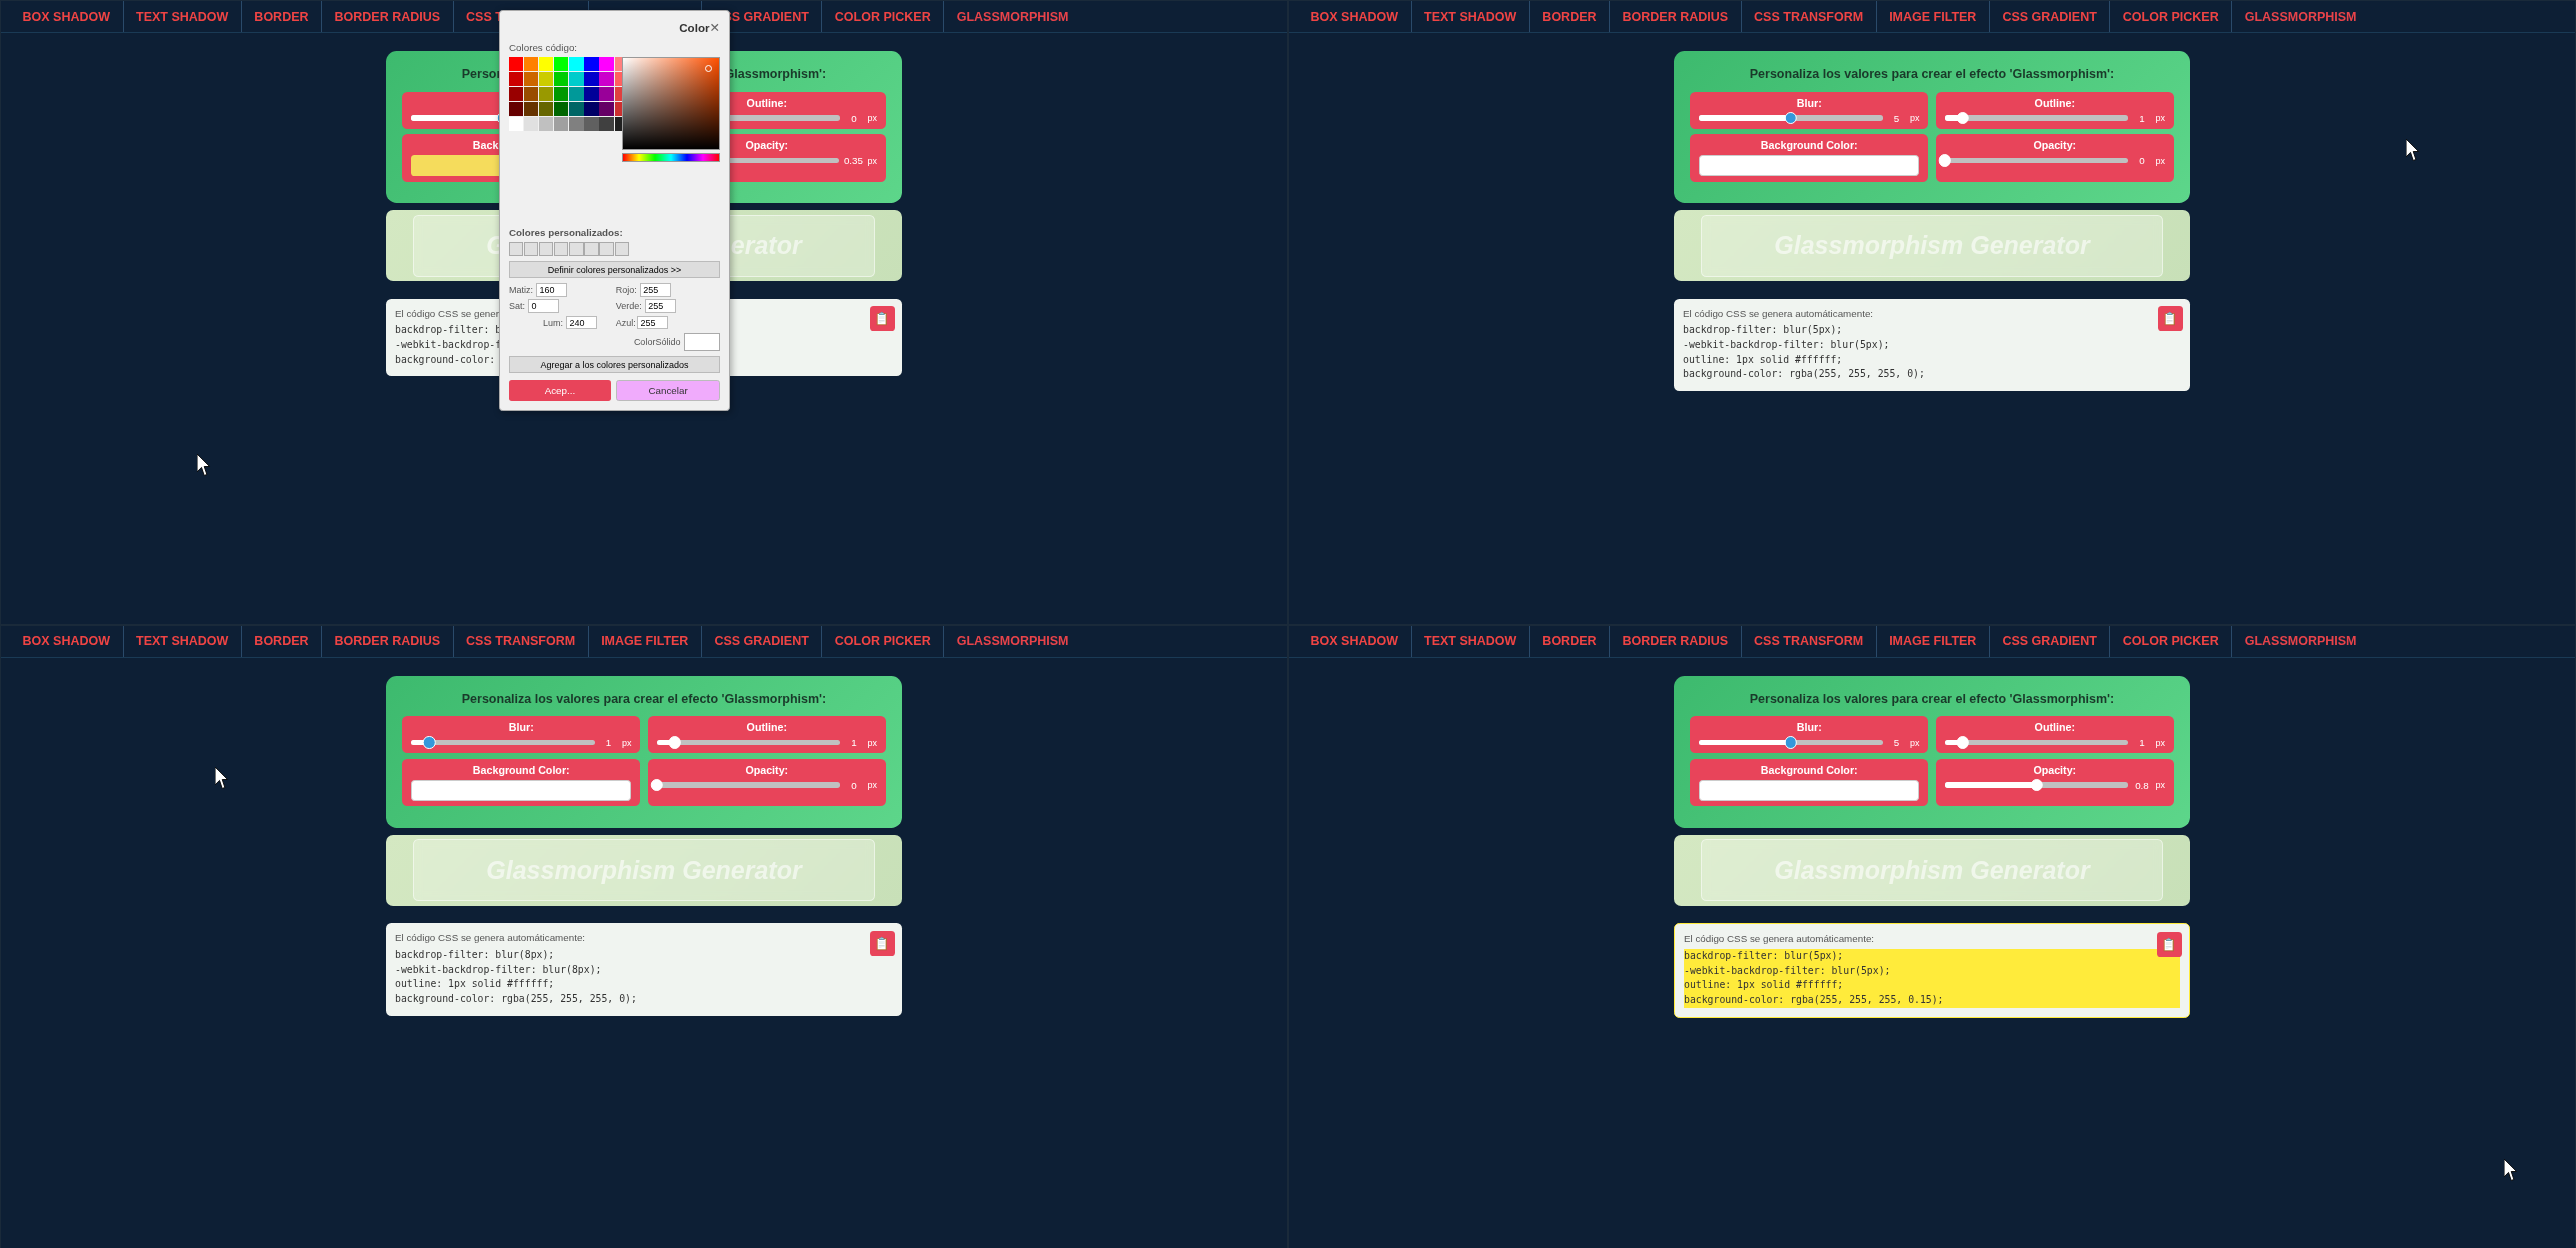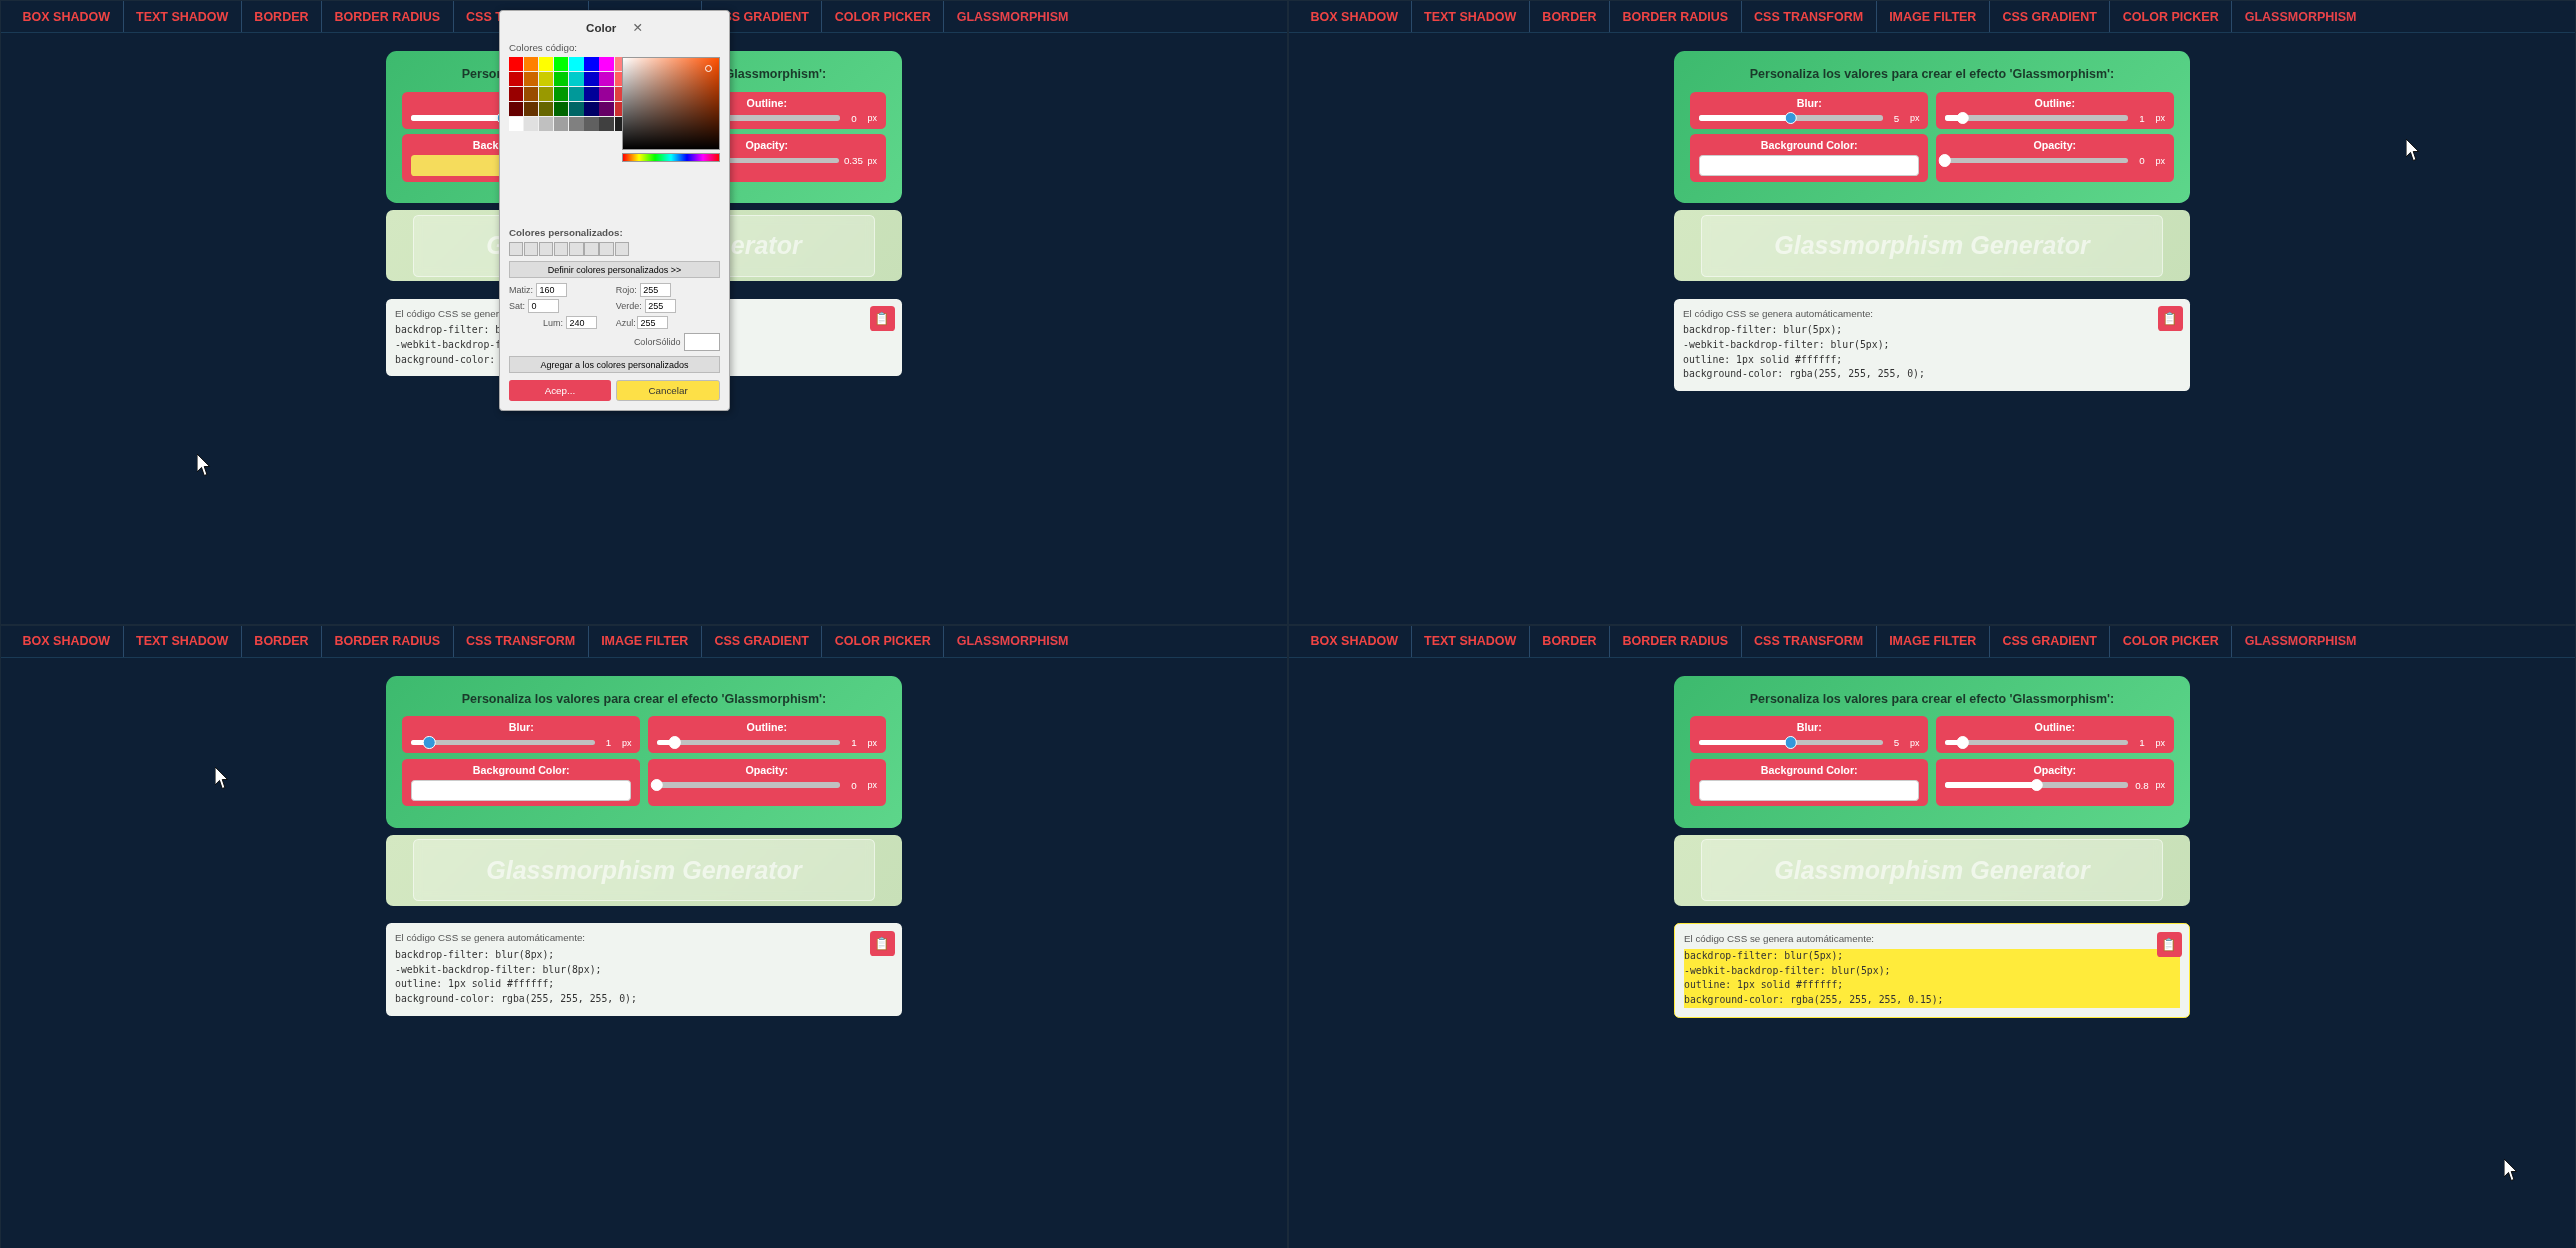--- a/index.html
+++ b/index.html
@@ -240,24 +240,23 @@
       background: #f0f0f0;
       border: 0.9px solid #aaa;
       border-radius: 3.6px;
       z-index: 100;
       padding: 9px;
       box-shadow: 1.8px 1.8px 7.1px rgba(0,0,0,0.3);
     }
 
     .popup-title-bar {
       display: flex;
-      justify-content: center;
+      justify-content: flex-end;
       align-items: center;
       margin-bottom: 7.1px;
-      gap: 16px;
     }
 
     .popup-title {
       font-size: 11.6px;
       font-weight: bold;
       color: #333;
     }
 
     .popup-close {
       cursor: pointer;
@@ -293,21 +292,21 @@
       border-radius: 2.7px;
     }
 
     .popup-btn.primary {
       background: #e8445a;
       color: white;
       border: none;
     }
 
     .popup-btn.secondary {
-      background: #fde047;
+      background: #f0abfc;
       color: #333;
       border: 0.9px solid #bbb;
     }
 
     .define-btn {
       width: 100%;
       padding: 2.7px;
       font-size: 9px;
       background: #ddd;
       border: 0.9px solid #bbb;

